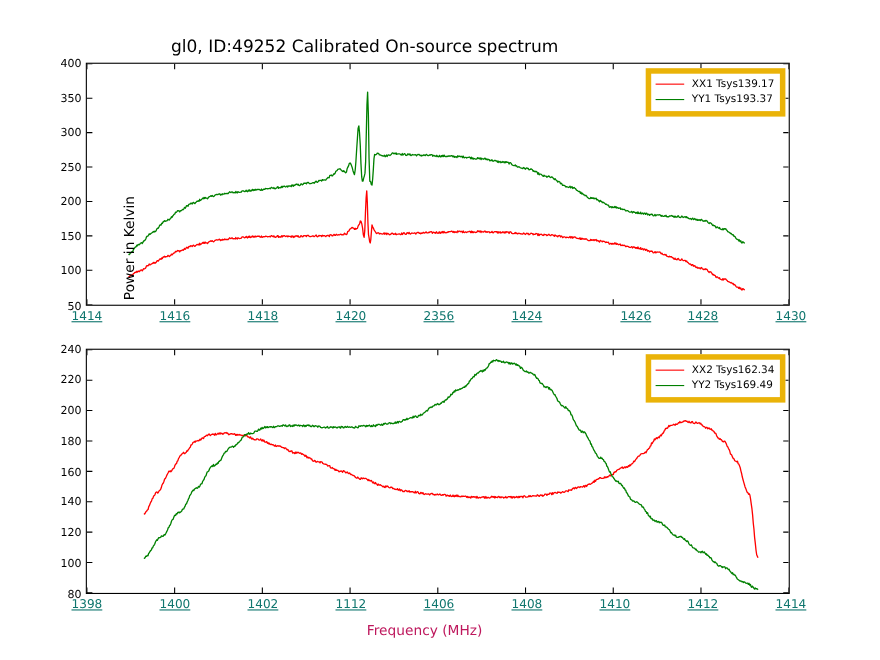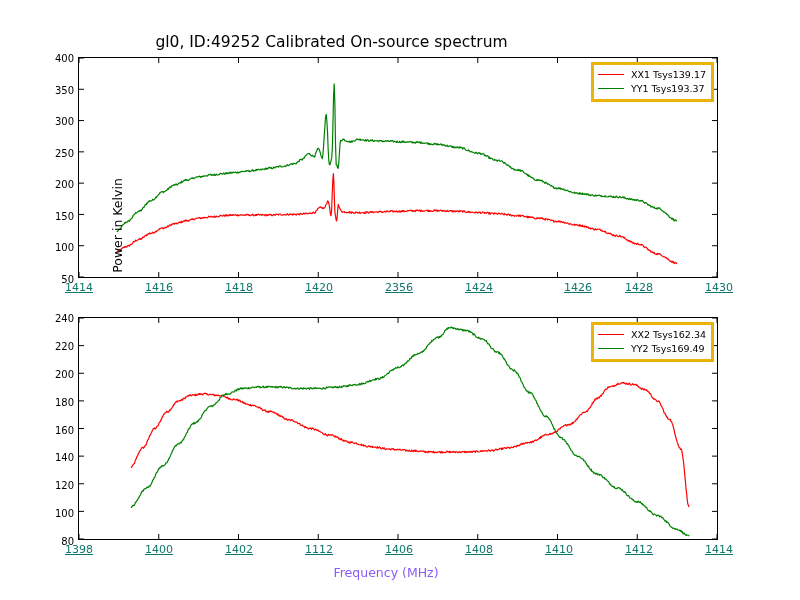--- a/index.html
+++ b/index.html
@@ -12,29 +12,29 @@
   #axes-bottom{left:78px;top:317px;width:640px;height:223px;}
 
   .plot-svg{position:absolute;left:0;top:0;width:100%;height:100%;display:block;}
 
   .title{position:absolute;left:0;top:33px;width:663px;text-align:center;
          font-size:15.5px;color:#000000;white-space:nowrap;}
 
   .ylabel{position:absolute;font-size:12.5px;color:#000;white-space:nowrap;
           transform-origin:50% 50%;}
   #ylabel-top{left:-32px;top:160px;width:140px;text-align:center;transform:rotate(-90deg);}
-  .xlabel{position:absolute;left:0;width:772px;text-align:center;font-size:12.5px;color:#8b5cf6;}
+  .xlabel{position:absolute;left:0;width:772px;text-align:center;font-size:12.5px;color:#be185d;}
   #xlabel-bottom{top:565px;}
 
   .ytick{position:absolute;right:100%;margin-right:5px;font-size:10px;color:#000;
          white-space:nowrap;transform:translateY(-50%);}
   .xtick{position:absolute;top:100%;margin-top:4px;font-size:11px;color:#0f766e;
          white-space:nowrap;transform:translateX(-50%);text-decoration:underline;}
 
-  .legend{position:absolute;background:#ffffff;border:3px solid #eab308;
+  .legend{position:absolute;background:#ffffff;border:5px solid #eab308;
           padding:3px 5px 3px 4px;font-size:9.5px;color:#000;line-height:1.45;}
   #legend-top{right:3px;top:4px;}
   #legend-bottom{right:3px;top:4px;}
   .legend-row{display:flex;align-items:center;white-space:nowrap;}
   .legend-swatch{display:inline-block;width:26px;height:0;border-top:1.4px solid #000;
                  margin-right:7px;}
   .legend-label{font-size:9.5px;}
 </style>
 </head>
 <body>

